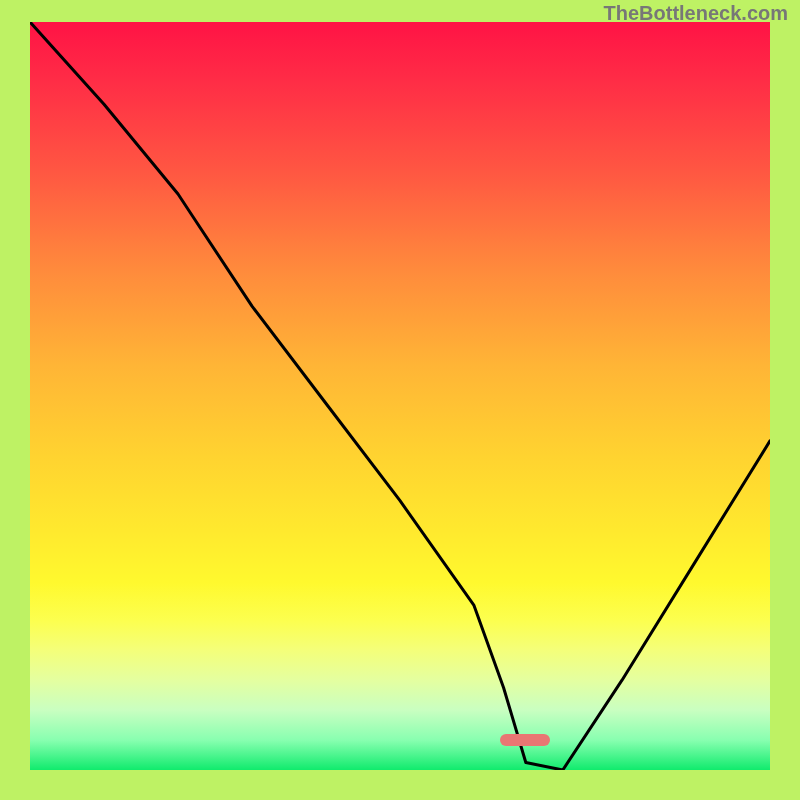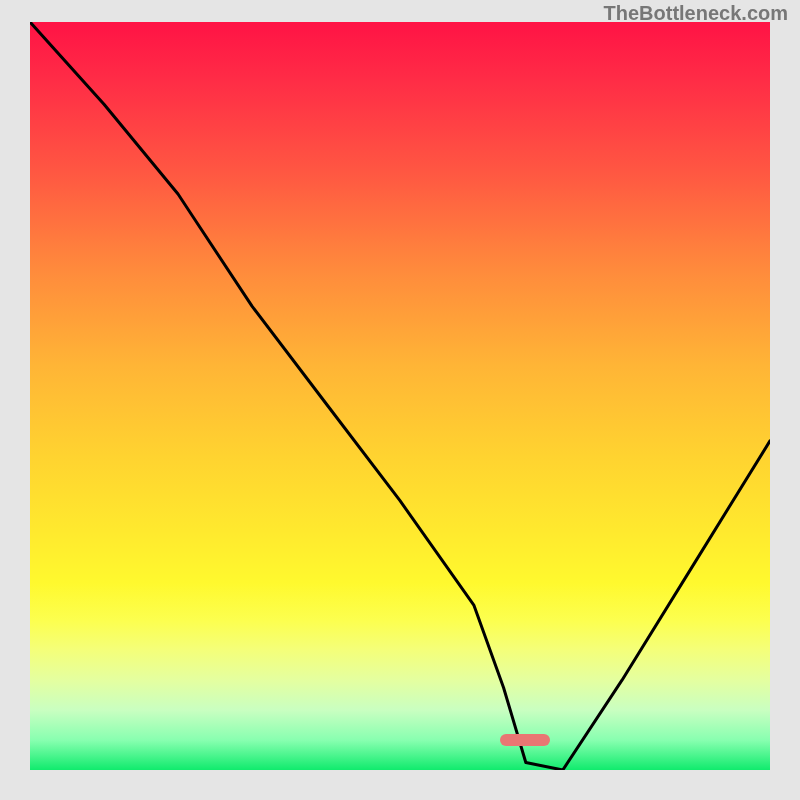--- a/index.html
+++ b/index.html
@@ -8,21 +8,21 @@
     width: 800px;
     height: 800px;
     background: #000;
     font-family: Arial, Helvetica, sans-serif;
     overflow: hidden;
   }
   .frame {
     position: relative;
     width: 800px;
     height: 800px;
-    background: #e5e5e5;
+    background: #bef264;
   }
   .watermark {
     position: absolute;
     top: 2px;
     right: 12px;
     color: #777;
     font-size: 20px;
     font-weight: 600;
     z-index: 30;
     user-select: none;

